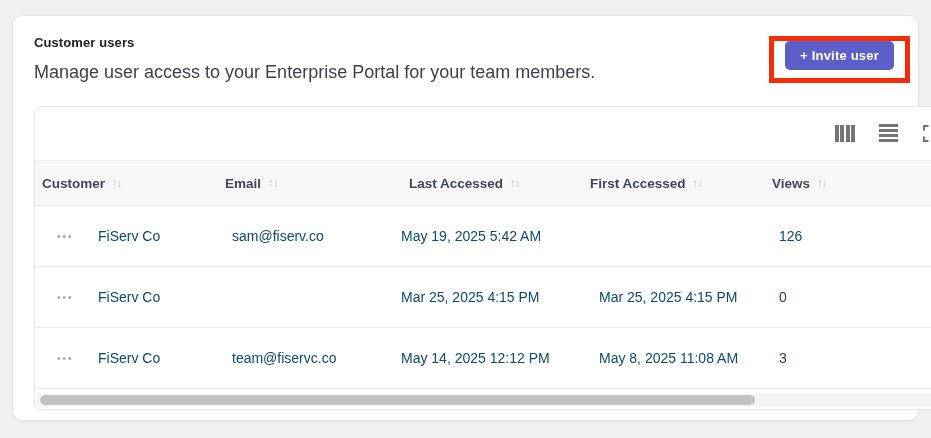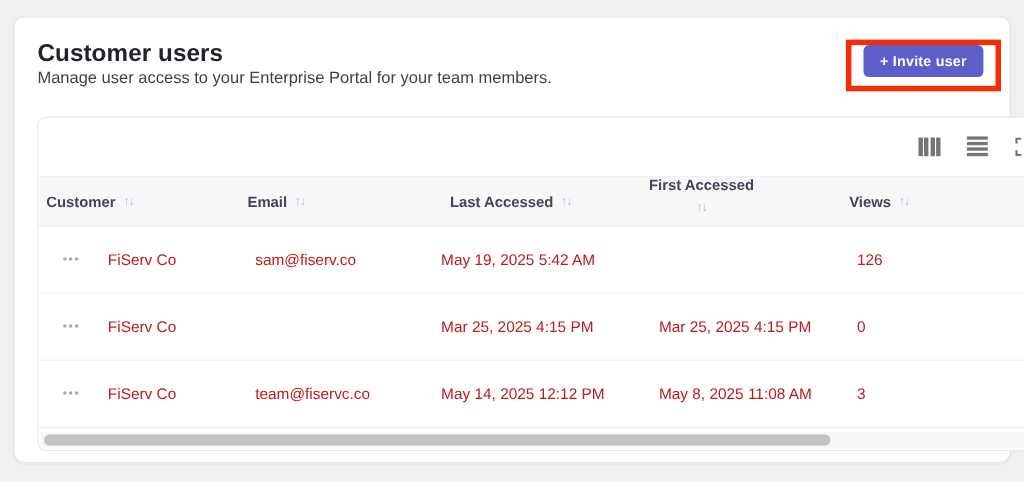--- a/index.html
+++ b/index.html
@@ -10,25 +10,25 @@
     position:relative;
     overflow:hidden;
   }
   .card {
     position:absolute; left:12px; top:15px; width:907px; height:406px;
     background:#ffffff; border:1px solid #e5e5e8; border-radius:10px;
     box-shadow:0 1px 2px rgba(20,20,40,0.04);
   }
   .panel-title {
     position:absolute; left:21px; top:19px;
-    font-size:22px; font-weight:700; color:#212329; letter-spacing:.1px;
+    font-size:13px; font-weight:700; color:#212329; letter-spacing:.1px;
   }
   .panel-subtitle {
     position:absolute; left:21px; top:46px;
-    font-size:15px; color:#3d3f4a;
+    font-size:18px; color:#3d3f4a;
   }
   .annotation-box {
     position:absolute; left:756px; top:20px; width:141px; height:47px;
     border:5px solid #f42d08;
     display:flex; align-items:flex-start; justify-content:center;
     background:#ffffff;
   }
   .invite-btn {
     background:#5b5fc7; color:#ffffff; border:none; border-radius:5px;
     font-family:inherit; font-size:13px; font-weight:700;
@@ -59,36 +59,36 @@
     font-size:13.5px; font-weight:700; color:#42455a; cursor:pointer;
   }
   .sort-glyph { font-size:11.5px; color:#bfc2ce; letter-spacing:-1px; font-weight:400; }
   .tr {
     position:relative; height:61px; background:#ffffff;
     border-bottom:1px solid #ededf2;
   }
   .td {
     position:absolute; top:0; bottom:0;
     display:flex; align-items:center;
-    font-size:14px; color:#b91c1c;
+    font-size:14px; color:#0c4a6e;
   }
   .row-menu {
     position:absolute; top:0; bottom:0; left:22px;
     display:flex; align-items:center; cursor:pointer;
     color:#a7a7ad; font-size:11px; letter-spacing:1.5px;
   }
   .c-cust  { left:63px;  }
   .c-email { left:197px; }
   .c-last  { left:366px; }
   .c-first { left:564px; }
   .c-views { left:744px; }
   .h-cust  { left:7px;   }
   .h-email { left:190px; }
   .h-last  { left:374px; }
-  .h-first { left:555px;flex-direction:column; }
+  .h-first { left:555px; }
   .h-views { left:737px; }
   .hscroll-track {
     position:absolute; left:2px; right:2px; bottom:2px; height:14px;
     background:#f6f6f7; border-radius:0 0 6px 6px;
   }
   .hscroll-thumb {
     position:absolute; left:3px; top:2px; height:10px; width:77.5%;
     background:#c2c2c5; border-radius:5px; cursor:grab;
   }
 </style>

